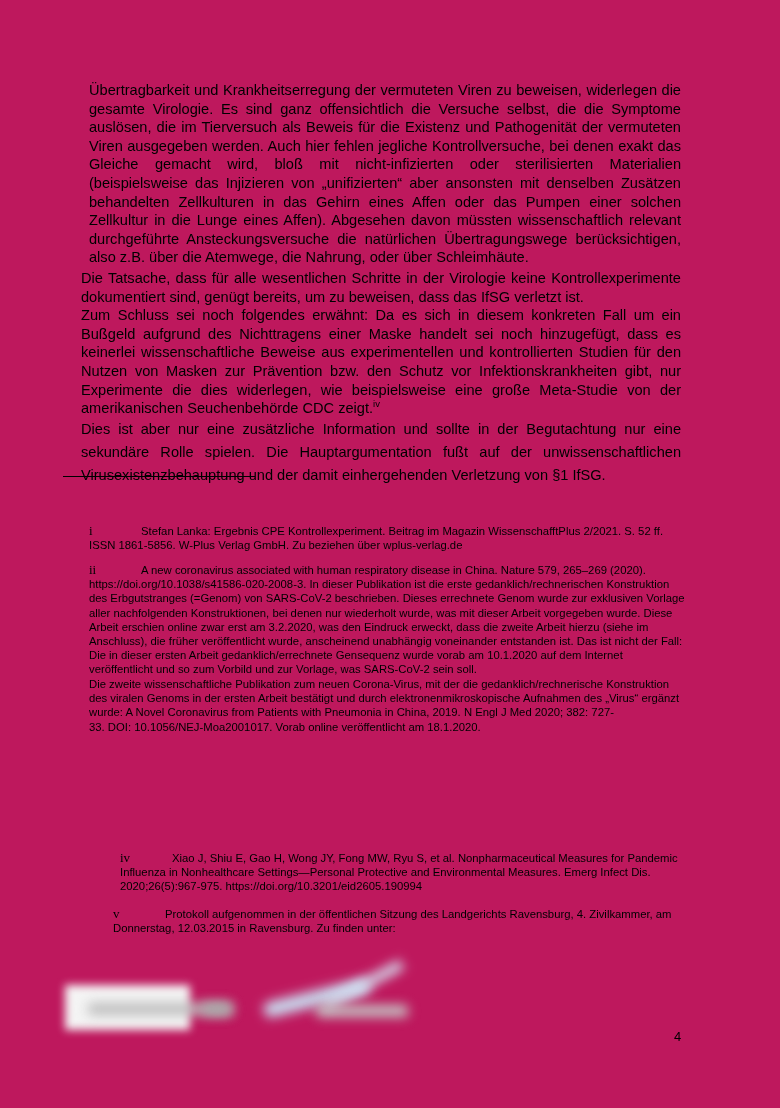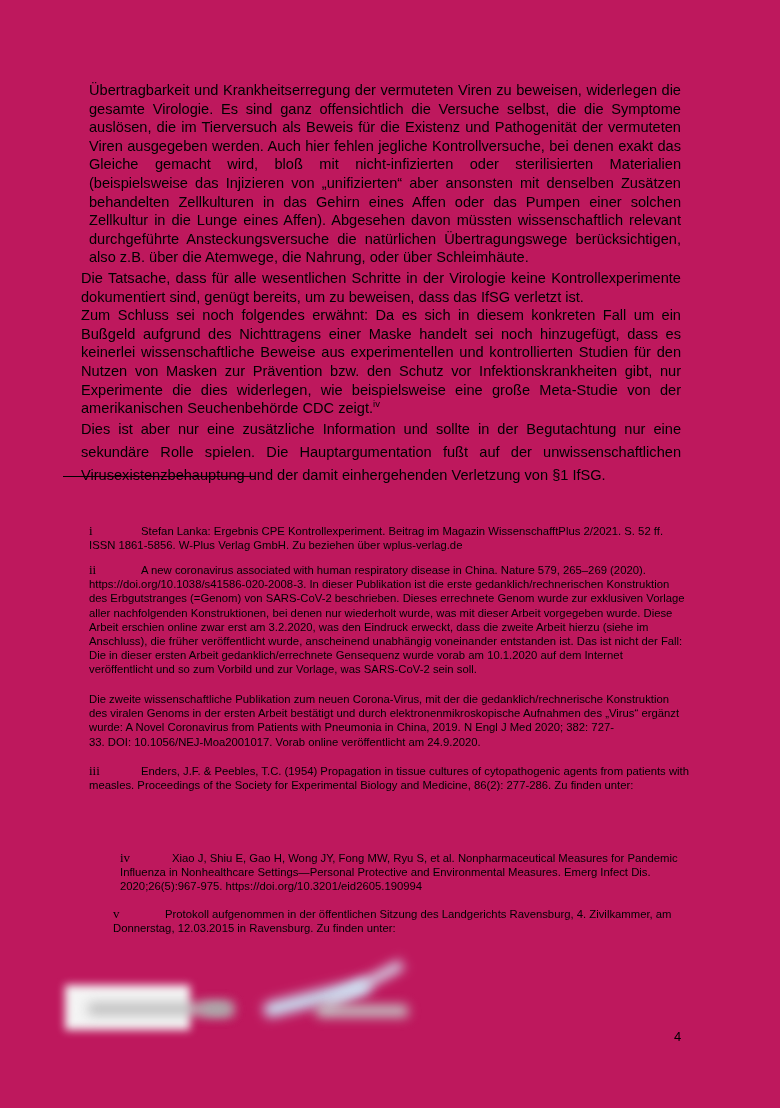--- a/index.html
+++ b/index.html
@@ -17,21 +17,21 @@
   .para { margin: 0; }
   sup.fnref { font-size: 9.5px; vertical-align: 6px; line-height: 0; }
 
   .sep { position: absolute; left: 63px; top: 476px; width: 192px; height: 0; border-top: 1px solid #000; }
 
   .fn { position: absolute; left: 89px; width: 600px; font-size: 11.3px; line-height: 14.2px; }
   .fn p { margin: 0; }
   .fn .mark { font-family: "Liberation Serif", serif; font-size: 13px; display: inline-block; width: 52px; }
   .fn1 { top: 524px; }
   .fn2 { top: 563px; }
-  .fn2b { top: 692px; }
+  .fn2b { top: 677px; }
   .fn3 { top: 764px; }
   .fn4 { top: 851px; margin-left: 31px; }
   .fn5 { top: 907px; margin-left: 24px; }
 
   .redact { position: absolute; filter: blur(6px); }
   .redact-text { left: 88px; top: 1003px; width: 145px; height: 12px; background: #bdbdbd; border-radius: 4px; }
   .redact-text2 { left: 203px; top: 1003px; width: 28px; height: 12px; background: #a9a9a9; border-radius: 4px; }
   .redact-sig { left: 262px; top: 990px; width: 110px; height: 16px; background: #c8d9ee; border-radius: 8px; transform: rotate(-14deg); }
   .redact-sig2 { left: 318px; top: 980px; width: 90px; height: 10px; background: #d3e1f2; border-radius: 8px; transform: rotate(-28deg); }
   .redact-name { left: 316px; top: 1005px; width: 92px; height: 12px; background: #c4c4c4; border-radius: 4px; }
@@ -58,25 +58,24 @@
 
   <div class="fn fn1">
     <p><span class="mark">i</span><span>Stefan Lanka: Ergebnis CPE Kontrollexperiment. Beitrag im Magazin WissenschafftPlus 2/2021. S. 52 ff. ISSN 1861-5856. W-Plus Verlag GmbH. Zu beziehen über wplus-verlag.de</span></p>
   </div>
 
   <div class="fn fn2">
     <p><span class="mark">ii</span><span>A new coronavirus associated with human respiratory disease in China. Nature 579, 265–269 (2020). https://doi.org/10.1038/s41586-020-2008-3. In dieser Publikation ist die erste gedanklich/rechnerischen Konstruktion des Erbgutstranges (=Genom) von SARS-CoV-2 beschrieben. Dieses errechnete Genom wurde zur exklusiven Vorlage aller nachfolgenden Konstruktionen, bei denen nur wiederholt wurde, was mit dieser Arbeit vorgegeben wurde. Diese Arbeit erschien online zwar erst am 3.2.2020, was den Eindruck erweckt, dass die zweite Arbeit hierzu (siehe im Anschluss), die früher veröffentlicht wurde, anscheinend unabhängig voneinander entstanden ist. Das ist nicht der Fall: Die in dieser ersten Arbeit gedanklich/errechnete Gensequenz wurde vorab am 10.1.2020 auf dem Internet veröffentlicht und so zum Vorbild und zur Vorlage, was SARS-CoV-2 sein soll.</span></p>
   </div>
   <div class="fn fn2b">
     <p>Die zweite wissenschaftliche Publikation zum neuen Corona-Virus, mit der die gedanklich/rechnerische Konstruktion des viralen Genoms in der ersten Arbeit bestätigt und durch elektronenmikroskopische Aufnahmen des „Virus“ ergänzt wurde: A Novel Coronavirus from Patients with Pneumonia in China, 2019. N Engl J Med 2020; 382: 727-</p>
-    <p>33. DOI: 10.1056/NEJ-Moa2001017. Vorab online veröffentlicht am 24.9.2020.</p>
+    <p>33. DOI: 10.1056/NEJ-Moa2001017. Vorab online veröffentlicht am 18.1.2020.</p>
   </div>
 
   <div class="fn fn3">
-    <p><span class="mark">iii</span><span>Enders, J.F. &amp; Peebles, T.C. (1954) Propagation in tissue cultures of cytopathogenic agents from patients with measles. Proceedings of the Society for Experimental Biology and Medicine, 86(2): 277-286. Zu finden unter:</span></p>
   </div>
 
   <div class="fn fn4">
     <p><span class="mark">iv</span><span>Xiao J, Shiu E, Gao H, Wong JY, Fong MW, Ryu S, et al. Nonpharmaceutical Measures for Pandemic Influenza in Nonhealthcare Settings—Personal Protective and Environmental Measures. Emerg Infect Dis. 2020;26(5):967-975. https://doi.org/10.3201/eid2605.190994</span></p>
   </div>
 
   <div class="fn fn5">
     <p><span class="mark">v</span><span>Protokoll aufgenommen in der öffentlichen Sitzung des Landgerichts Ravensburg, 4. Zivilkammer, am Donnerstag, 12.03.2015 in Ravensburg. Zu finden unter:</span></p>
   </div>
 

